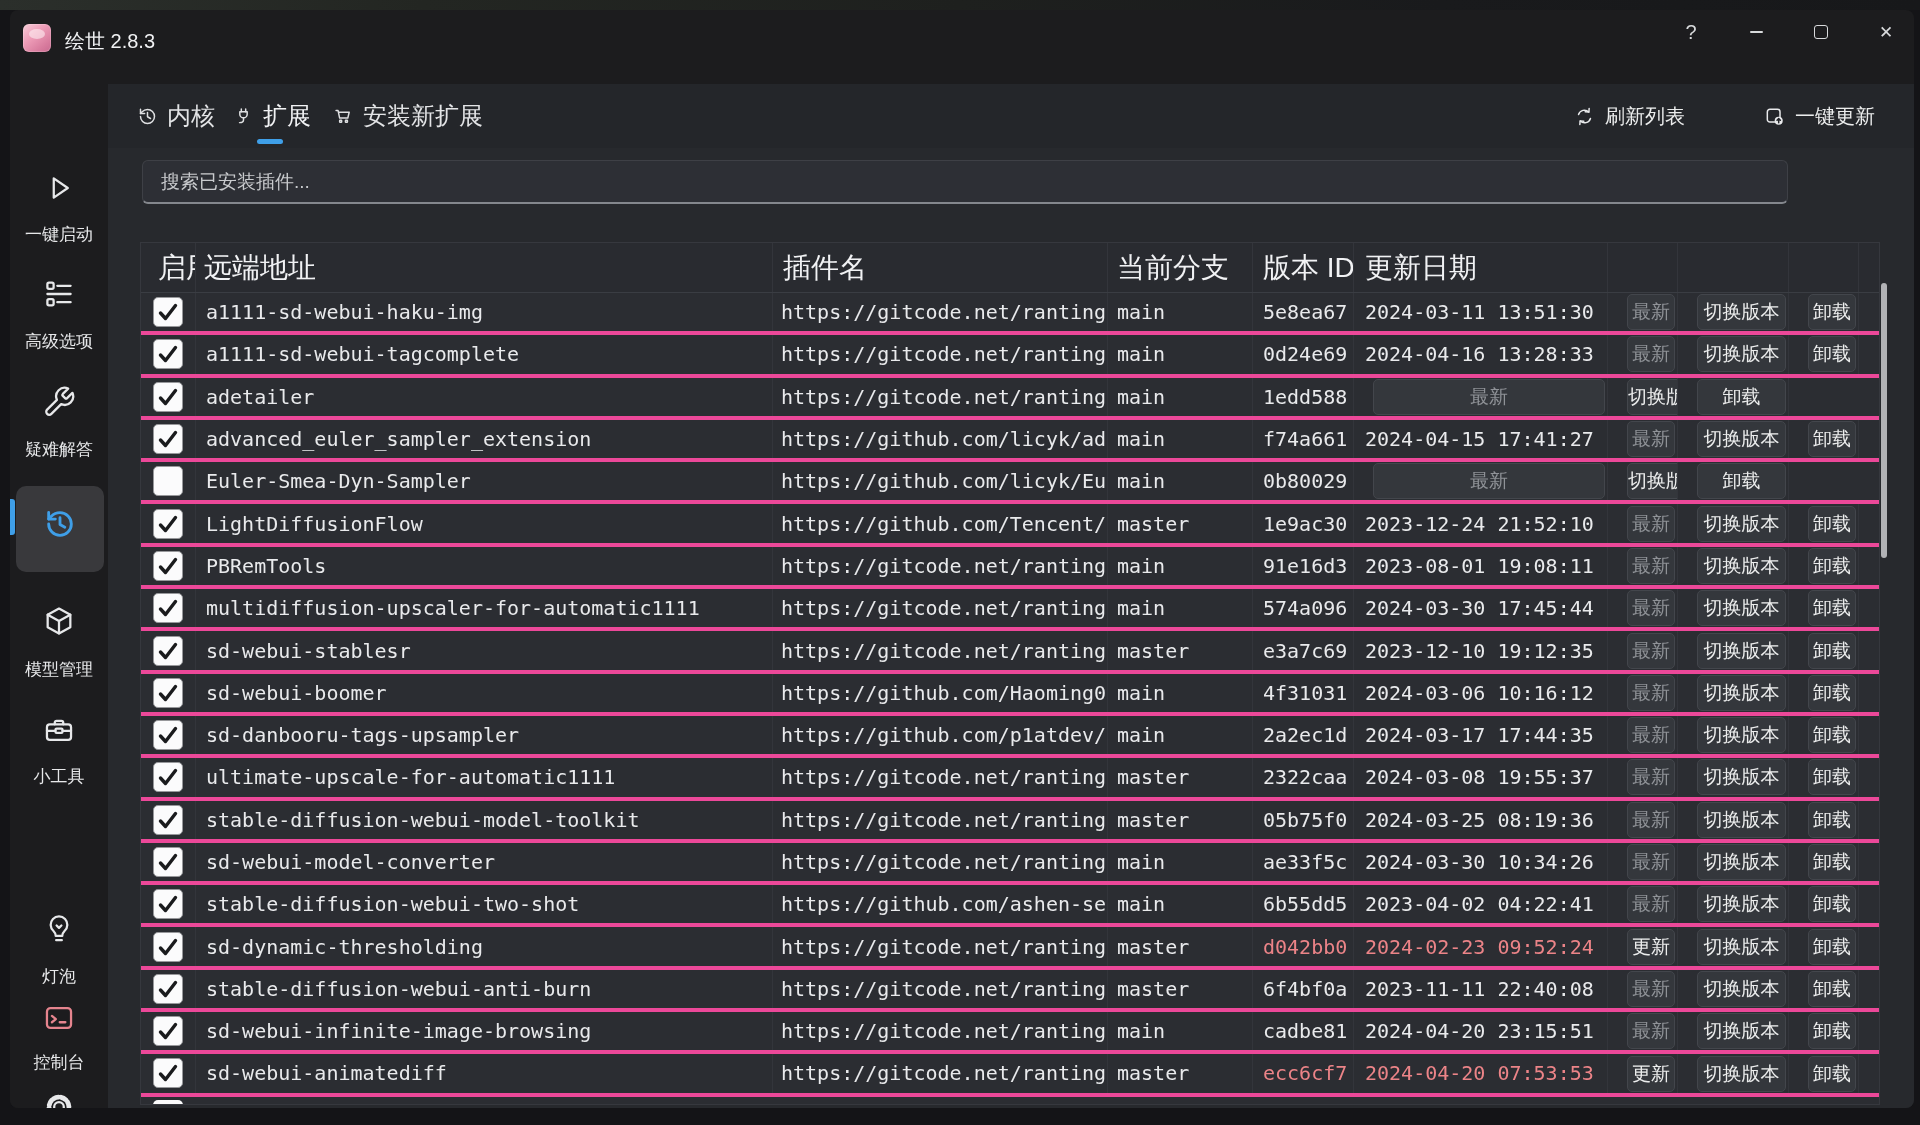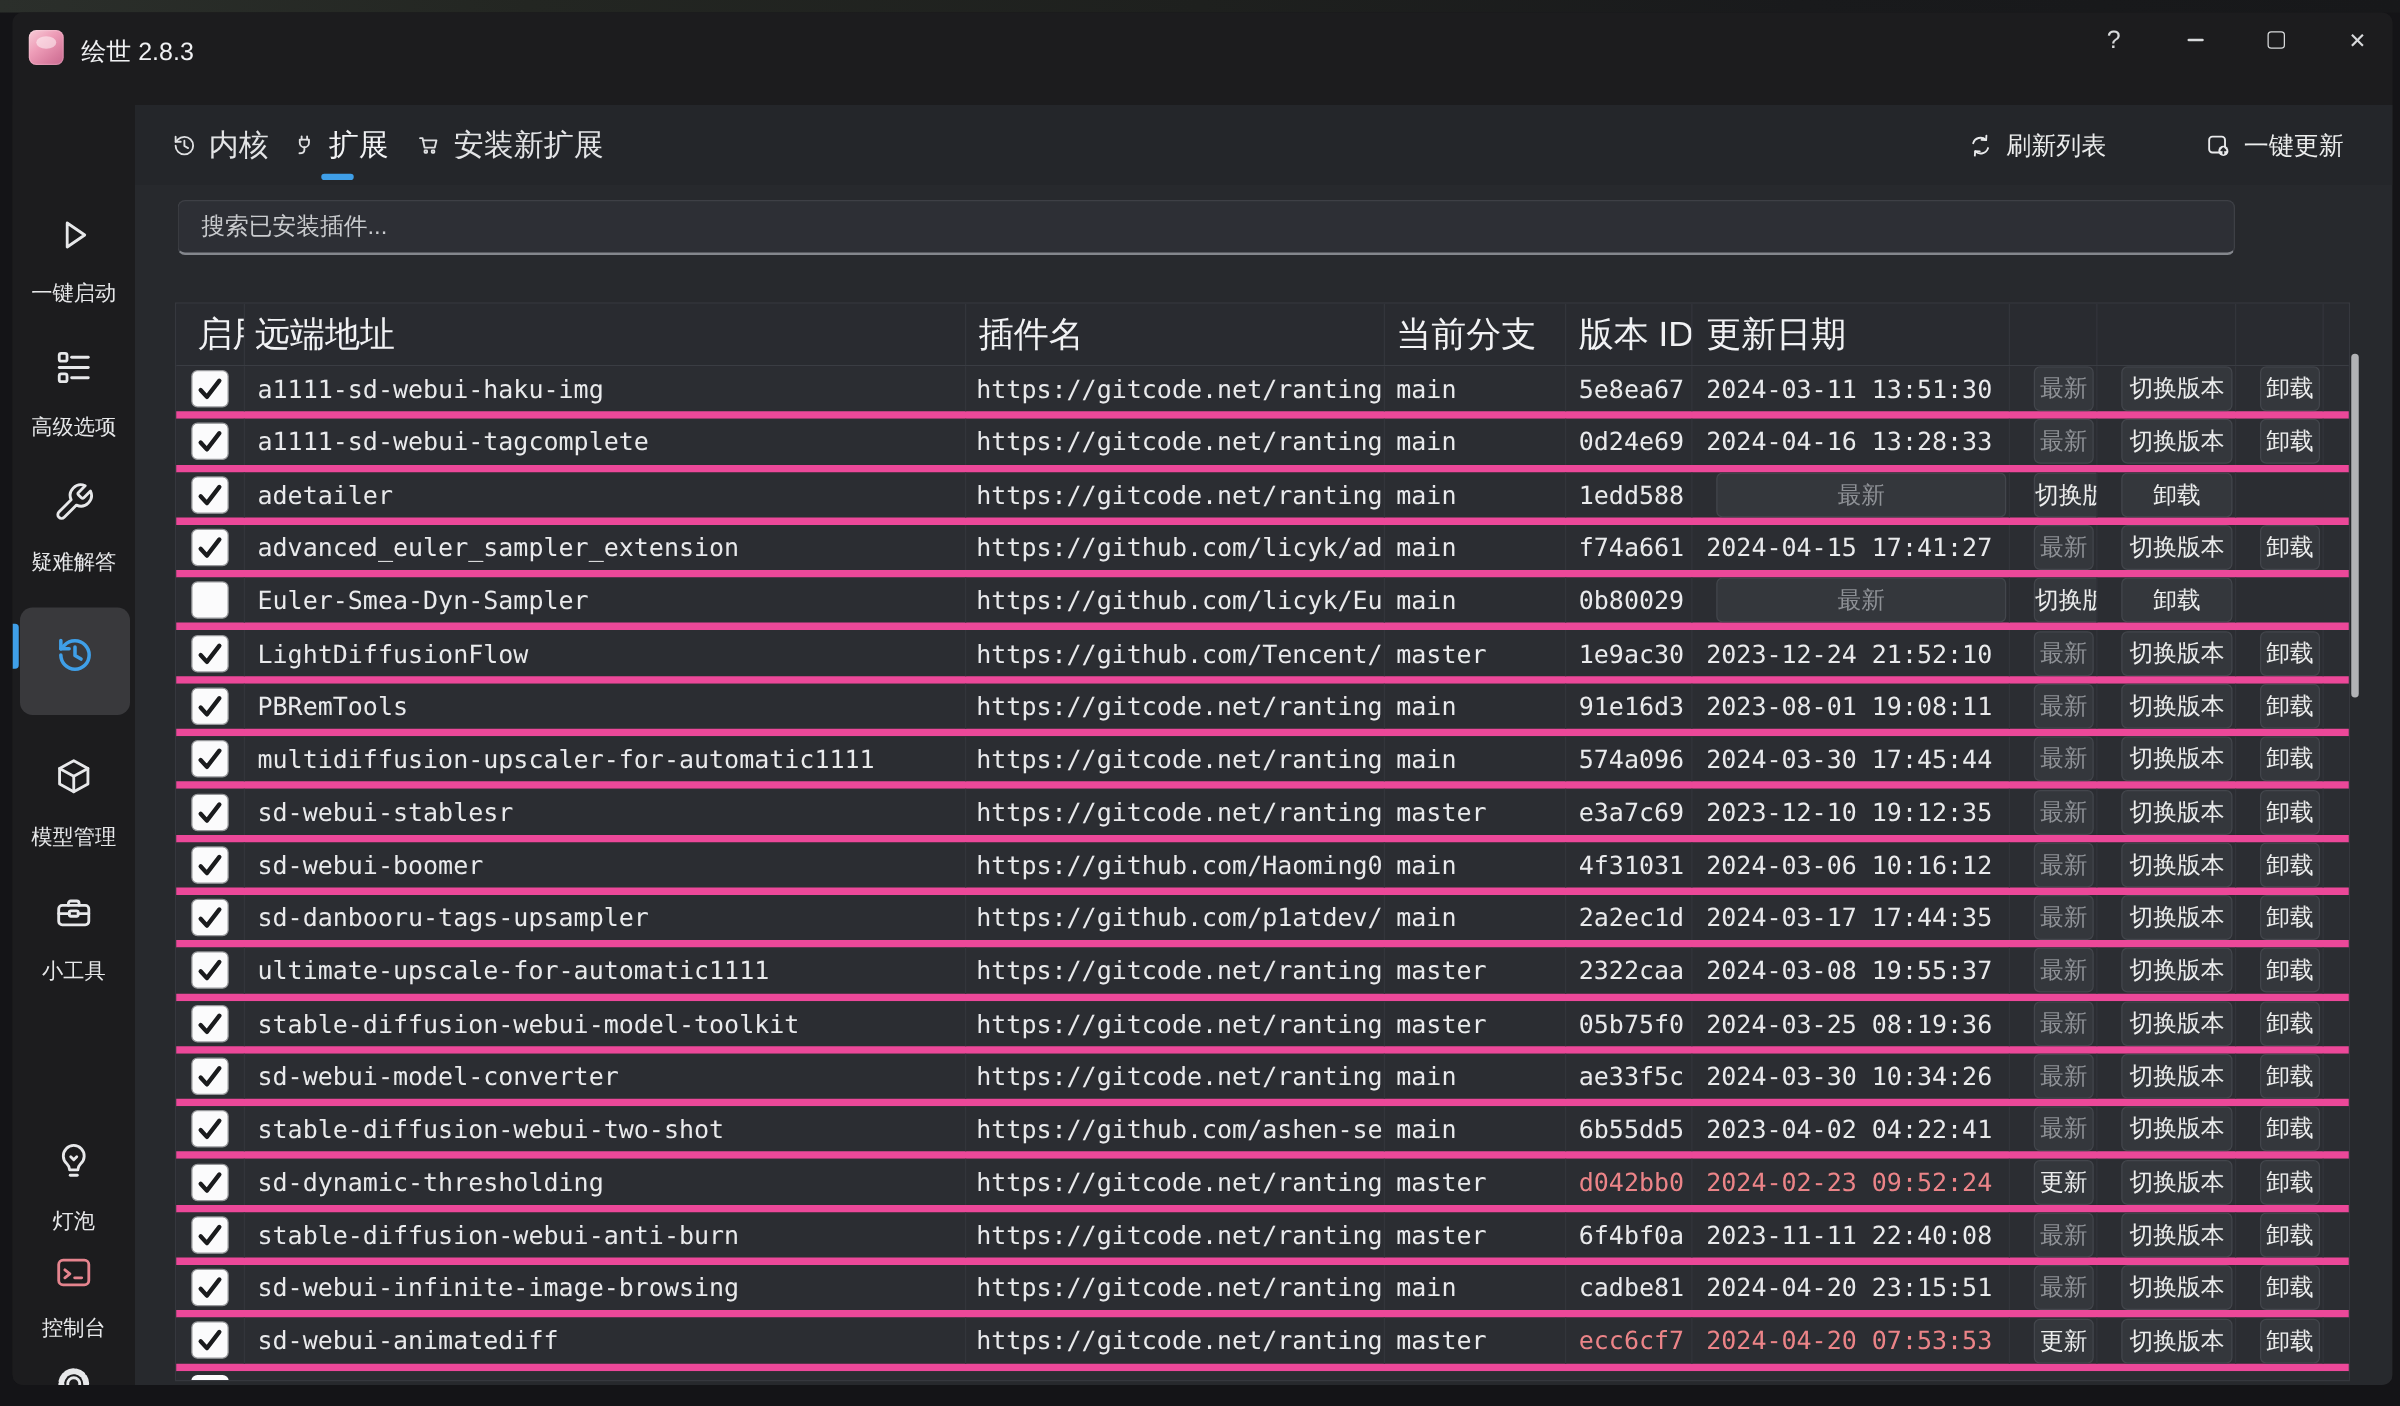--- a/index.html
+++ b/index.html
@@ -35,21 +35,21 @@
   .taction svg{width:21px;height:21px;fill:none;stroke:#e9eaec;stroke-width:1.7;stroke-linecap:round;stroke-linejoin:round;}
   .content{position:absolute;left:0;top:64px;right:0;bottom:0;}
   
   .search{position:absolute;left:34px;top:12px;width:1646px;height:44px;box-sizing:border-box;background:#2d2f35;border:1px solid #3e4046;border-bottom:2px solid #84878d;border-radius:6px;padding:0 18px;font-size:19px;color:#e8e9eb;outline:none;font-family:"Liberation Sans",sans-serif;}
   .search::placeholder{color:#c9cbce;}
   
   .table{position:absolute;left:32px;top:94px;width:1740px;box-sizing:border-box;border:1px solid #36383e;background:#2b2d32;}
   .thead,.trow{display:grid;grid-template-columns:55px 577px 335px 145px 101px 254px 70px 111px 70px 20px;}
   .thead{height:50px;background:#292b30;border-bottom:1px solid #3a3d43;box-sizing:border-box;}
   .hc{display:flex;align-items:center;font-size:28px;color:#f1f2f4;border-right:1px solid #33353b;box-sizing:border-box;overflow:hidden;white-space:nowrap;}
-  .trow{height:42.3px;background:#2b2d32;border-bottom:6px solid #ec4899;box-sizing:border-box;}
+  .trow{height:42.3px;background:#2b2d32;border-bottom:4px solid #ec4899;box-sizing:border-box;}
   .c{display:flex;align-items:center;border-right:1px solid #33353b;box-sizing:border-box;overflow:hidden;}
   .p0{padding-left:17px;}.p1{padding-left:10px;}.p2{padding-left:8px;}.p3{padding-left:9px;}.p4{padding-left:10px;}.p5{padding-left:11px;}
   .c9,.hc9{border-right:none;}
   .mono{font-family:"DejaVu Sans Mono",monospace;font-size:20px;color:#e9eaec;white-space:pre;}
   .trow.red .cver,.trow.red .cdate{color:#ec8488;}
   .cb{width:30px;height:30px;margin-left:12px;background:#fbfbfc;border:1px solid #97989b;border-radius:5px;display:flex;align-items:center;justify-content:center;box-sizing:border-box;flex:none;}
   .cb svg{width:24px;height:24px;fill:none;stroke:#1a1b1d;stroke-width:3.4;stroke-linecap:round;stroke-linejoin:round;}
   .btncell{padding:2px;}
   .abtn{flex:1;height:36px;border-radius:5px;background:#34373c;border:1px solid #43464c;display:flex;align-items:center;justify-content:center;font-size:19px;color:#eceded;box-sizing:border-box;white-space:nowrap;margin-left:17px;}
   .abtn.dim{color:#8f9297;}

